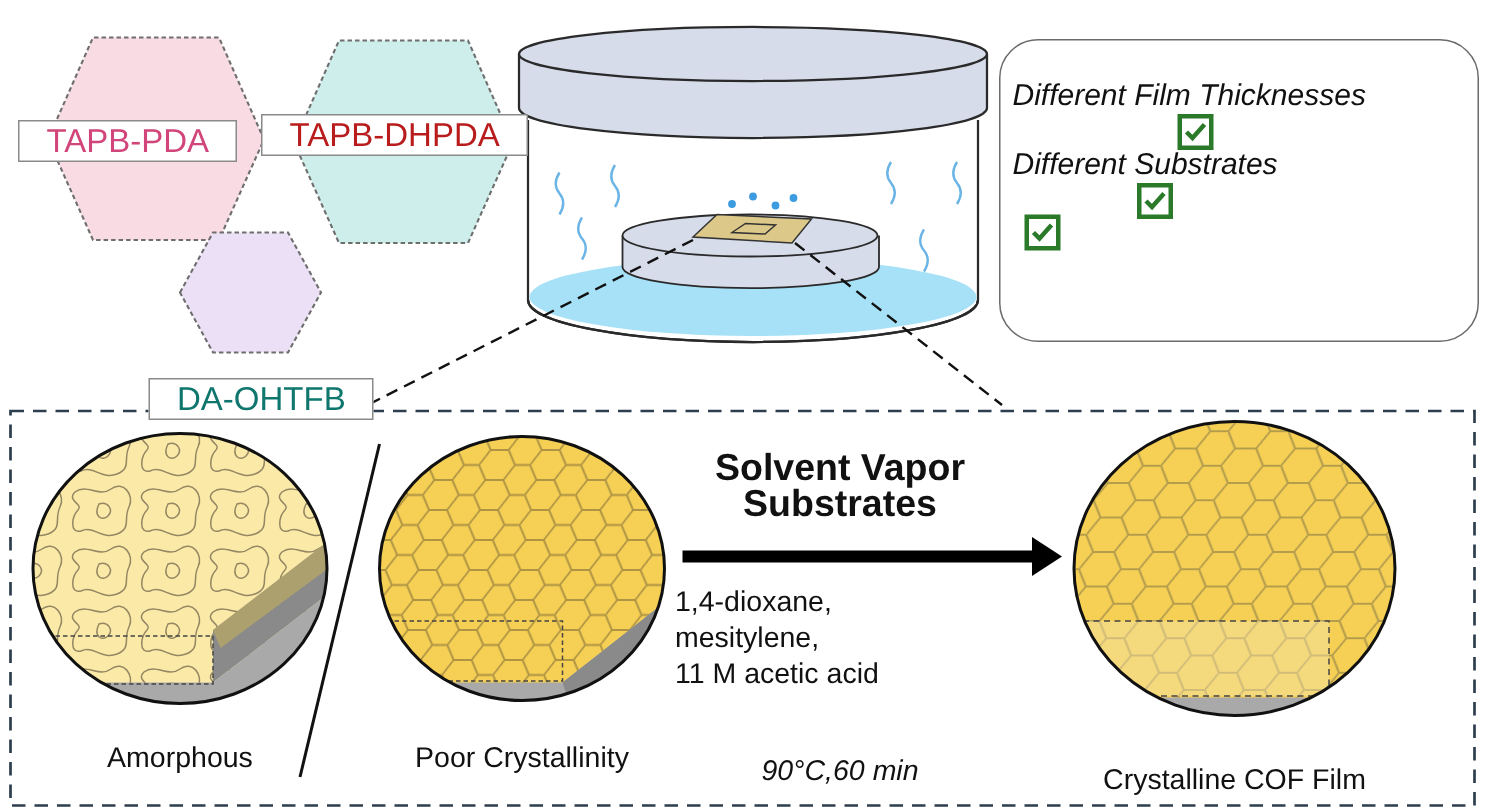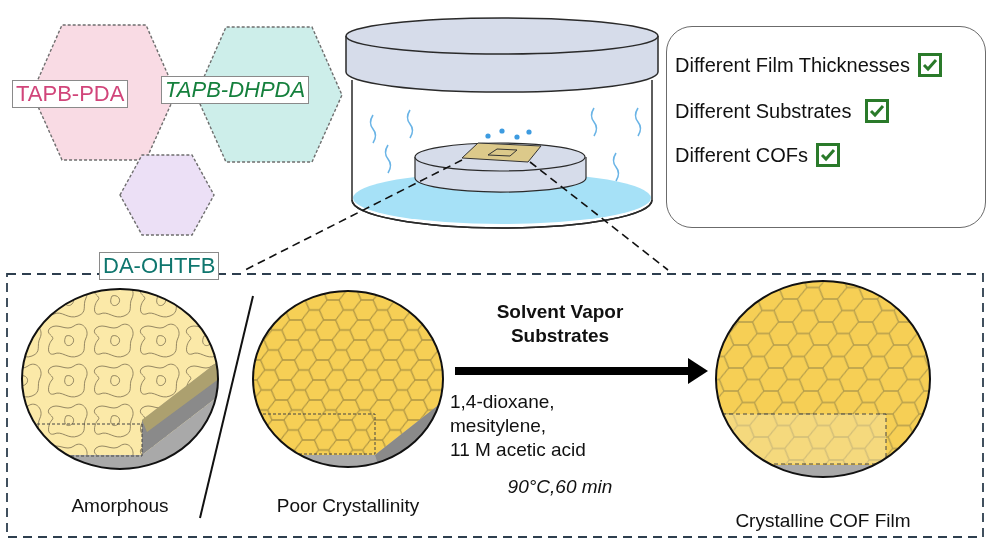--- a/index.html
+++ b/index.html
@@ -1,33 +1,33 @@
 <!DOCTYPE html>
 <html><head>
   <meta charset="utf-8">
   <style>
     html, body { margin: 0; padding: 0; background: #ffffff; }
     body { width: 992px; height: 540px; position: relative; overflow: hidden;
            font-family: "Liberation Sans", sans-serif; color: #111; }
     svg.layer { position: absolute; left: 0; top: 0; }
     .cof-label { position: absolute; background: #fff; border: 1.5px solid #8a8a8a;
-                 font-size: 22px; line-height: 26px; padding: 0 3px; white-space: nowrap; }
+                 font-size: 22px; line-height: 26px; padding: 0 18px; white-space: nowrap; }
     .feat-box { position: absolute; left: 666px; top: 26px; width: 318px; height: 200px;
                 border: 1.5px solid #6b6b6b; border-radius: 26px; background: #fff; }
     .feat-row { position: absolute; left: 8px; display: flex; align-items: center;
-                font-size: 20px; white-space: nowrap; }
+                font-style: italic; font-size: 20px; white-space: nowrap; flex-direction: column; }
     .check { display: inline-block; width: 24px; height: 24px; border: 3px solid #2a7a2a;
              box-sizing: border-box; margin-left: 8px; position: relative; }
     .check svg { position: absolute; left: 1px; top: 1px; }
     .caption { position: absolute; font-size: 19px; white-space: nowrap; text-align: center; }
     .svaname { position: absolute; left: 460px; top: 300px; width: 200px; text-align: center;
-               font-weight: bold; font-size: 19px; line-height: 24px; }
+               font-weight: bold; font-size: 25px; line-height: 24px; }
     .conds { position: absolute; left: 450px; top: 390px; width: 220px; text-align: left;
              font-size: 19px; line-height: 24px; }
-    .temp { position: absolute; left: 450px; top: 476px; width: 220px; text-align: center;
+    .temp { position: absolute; left: 450px; top: 504px; width: 220px; text-align: center;
             font-size: 19px; font-style: italic; }
   </style>
 </head>
 <body>
 
 <svg class="layer" width="992" height="540" viewBox="0 0 992 540">
   <defs>
     <pattern id="hexpat" width="34" height="20" patternUnits="userSpaceOnUse" patternTransform="skewX(-10)">
       <path d="M0 10 L6 0 L18 0 L24 10 L18 20 L6 20 Z M24 10 L34 10" fill="none" stroke="#8e7a3a" stroke-width="1.2" opacity="0.7"></path>
     </pattern>
@@ -135,42 +135,41 @@
       <polygon points="715,465 886,465 935,410 935,480 715,480" fill="#a9a9a9"></polygon>
       <polygon points="886,465 935,410 935,430 892,478" fill="#8a8a8a"></polygon>
       <rect x="722" y="414" width="164" height="50" fill="#f3e4b0" opacity="0.45"></rect>
       <rect x="722" y="414" width="164" height="50" fill="none" stroke="#444" stroke-dasharray="4 3"></rect>
     </g>
     <ellipse cx="823" cy="379" rx="107" ry="98" fill="none" stroke="#111" stroke-width="2"></ellipse>
   </g>
 </svg>
 
 <div class="cof-label" style="left:12px; top:80px; color:#d1457a;">TAPB-PDA</div>
-<div class="cof-label" style="left:161px; top:76px; color:#15803d;font-style:italic;">TAPB-DHPDA</div>
+<div class="cof-label" style="left:174px; top:76px; color:#b91c1c;">TAPB-DHPDA</div>
 <div class="cof-label" style="left:99px; top:252px; color:#0f766e;">DA-OHTFB</div>
 
 <div class="feat-box">
   <div class="feat-row" style="top:26px;">
     <span>Different Film Thicknesses</span>
     <span class="check">
         <svg width="16" height="16" viewBox="0 0 16 16">
           <path d="M2 8 L6 12 L14 3" fill="none" stroke="#2a7a2a" stroke-width="3"></path>
         </svg>
       </span>
   </div>
   <div class="feat-row" style="top:72px;">
     <span>Different Substrates</span>
     <span class="check" style="margin-left:14px;">
         <svg width="16" height="16" viewBox="0 0 16 16">
           <path d="M2 8 L6 12 L14 3" fill="none" stroke="#2a7a2a" stroke-width="3"></path>
         </svg>
       </span>
   </div>
   <div class="feat-row" style="top:116px;">
-    <span>Different COFs</span>
     <span class="check">
         <svg width="16" height="16" viewBox="0 0 16 16">
           <path d="M2 8 L6 12 L14 3" fill="none" stroke="#2a7a2a" stroke-width="3"></path>
         </svg>
       </span>
   </div>
 </div>
 
 <div class="svaname">
   <div>Solvent Vapor</div>

